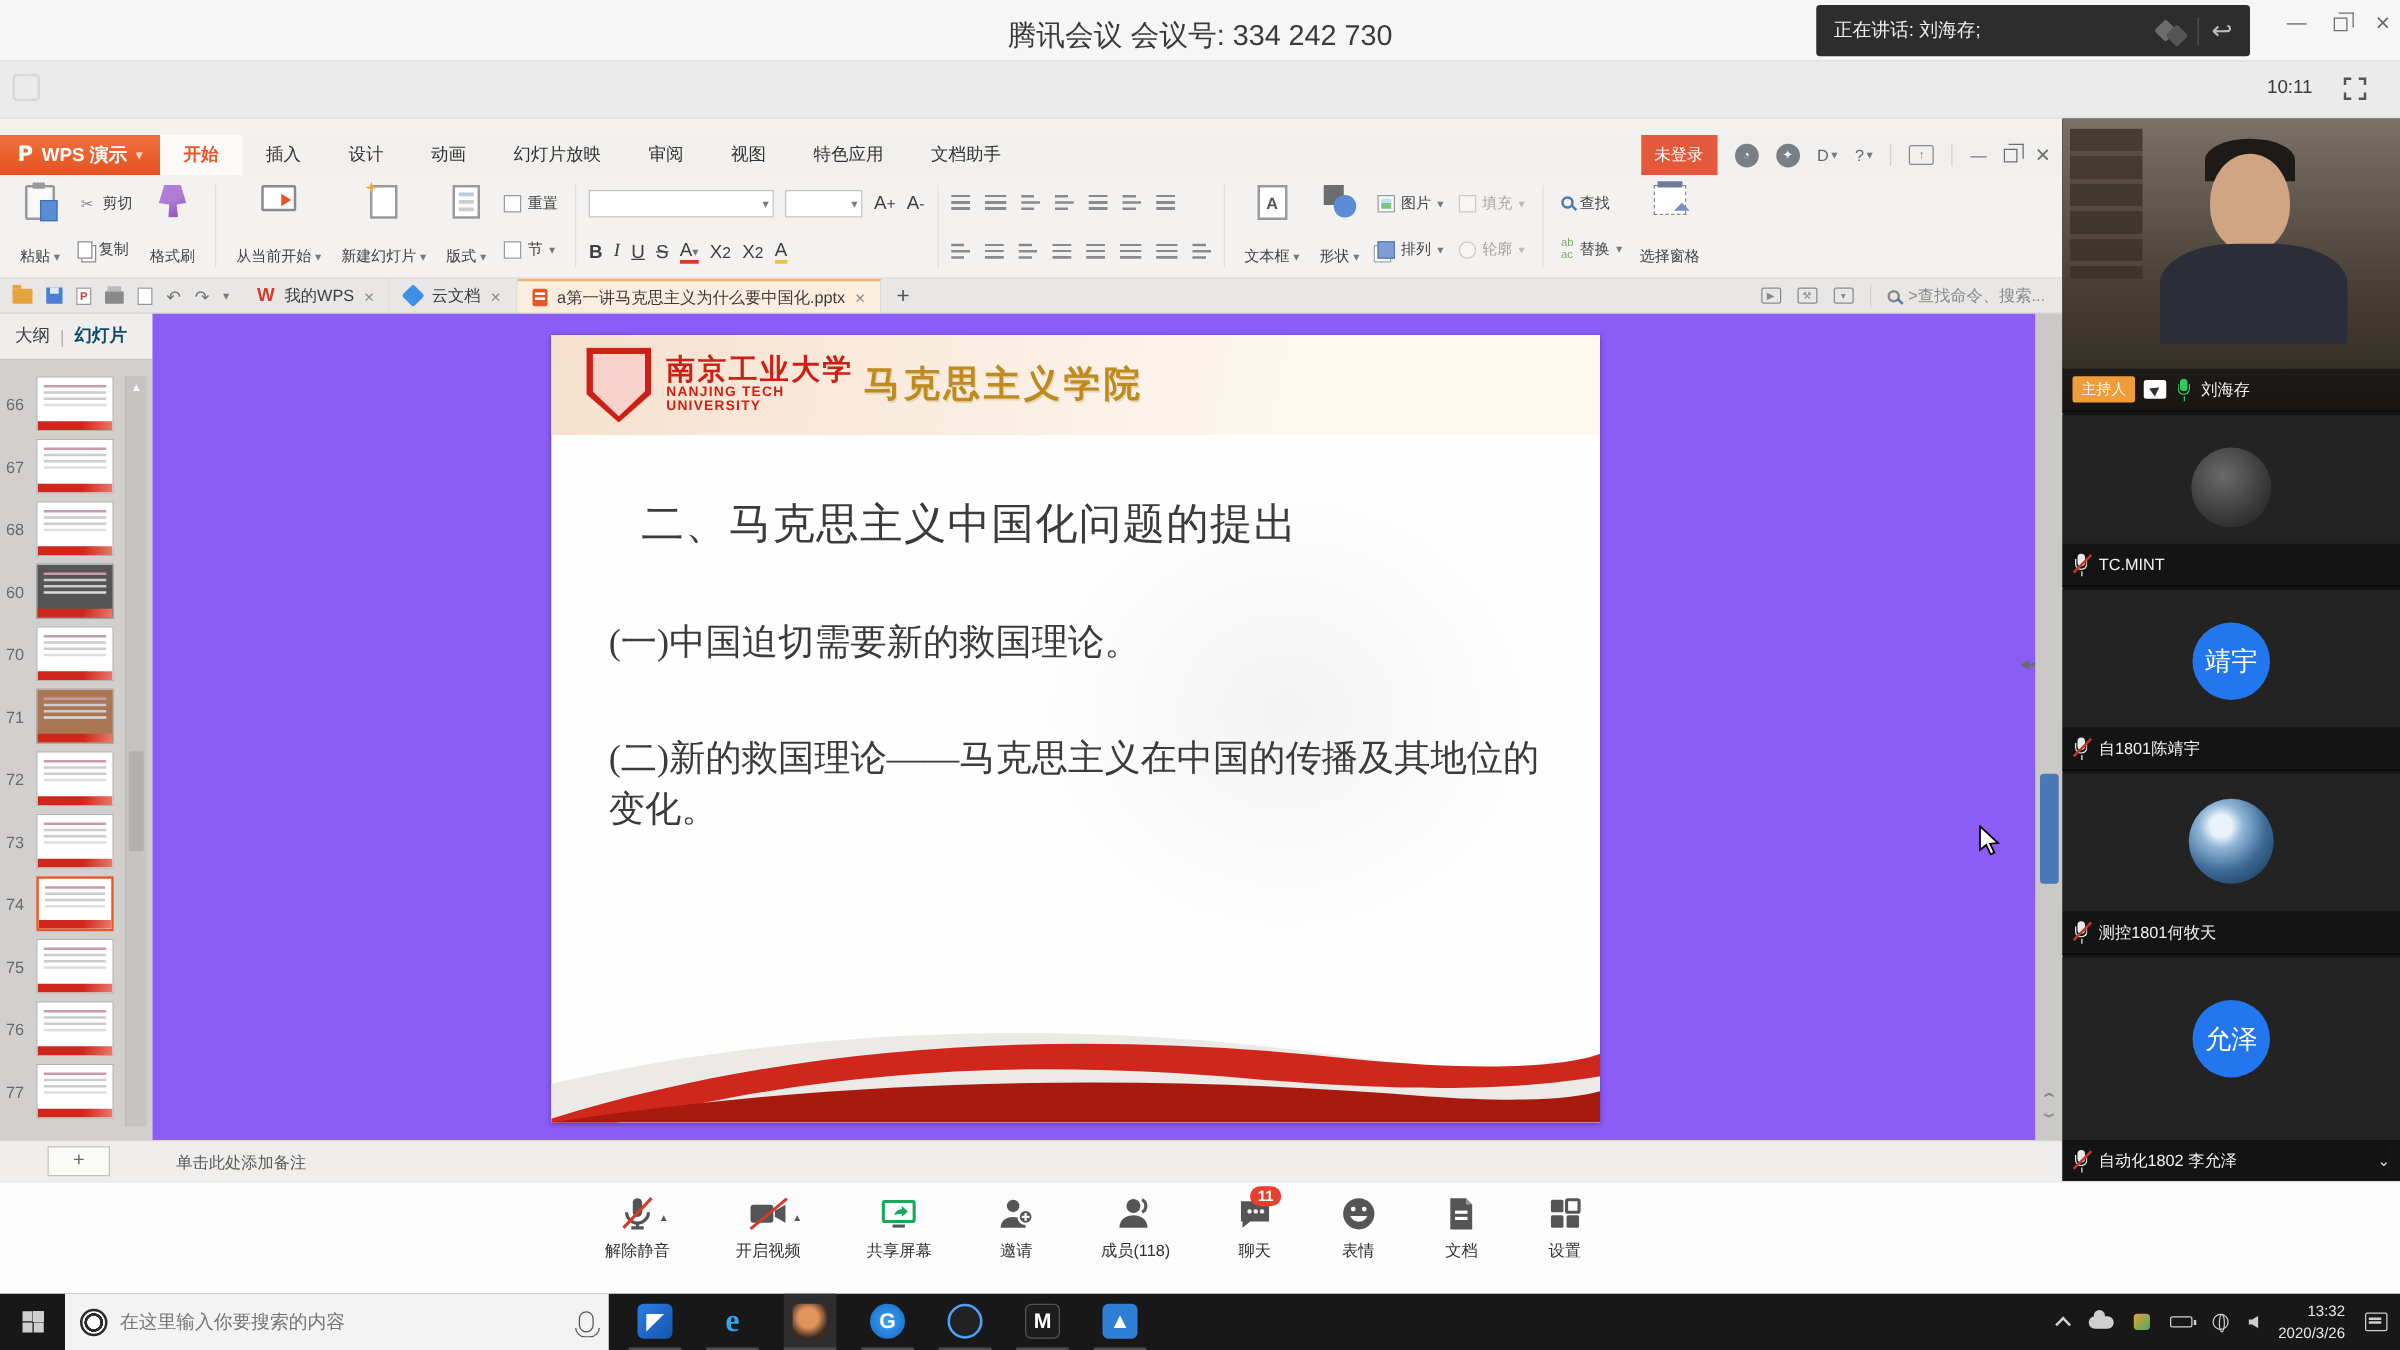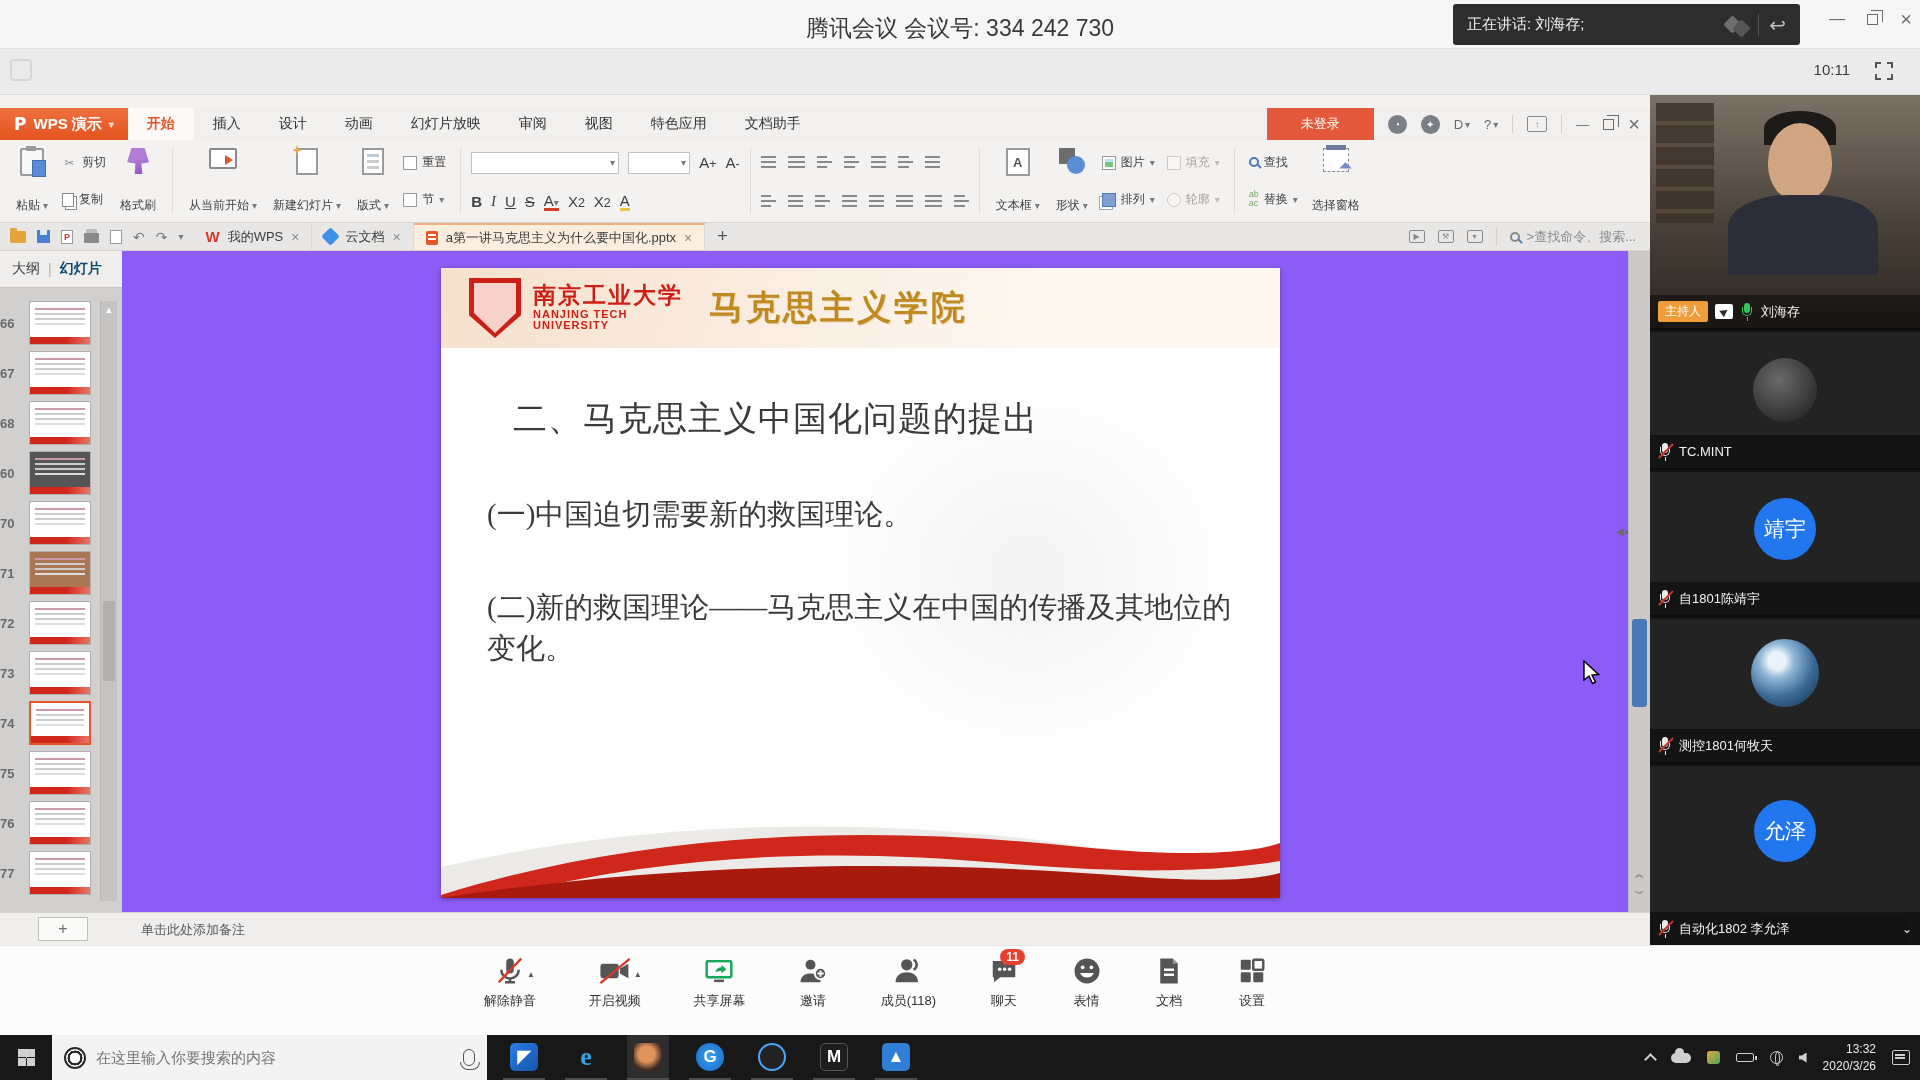--- a/index.html
+++ b/index.html
@@ -28,21 +28,21 @@
 .substrip .fsic{position:absolute;right:26px;top:12px}
 
 
 .wps{position:absolute;left:0;top:95px;width:1650px;height:850px;background:#f4f2f0}
 .rtabs{position:absolute;left:0;top:13px;width:1650px;height:32px;background:#f2f0ee;display:flex;align-items:stretch}
 .appmenu{background:linear-gradient(#f0703f,#e4531f);color:#fff;display:flex;align-items:center;gap:7px;padding:0 14px;font-size:15px;font-weight:bold}
 .appmenu .plogo{font-size:17px;font-weight:bold;font-family:"DejaVu Sans",sans-serif}
 .mtab{display:flex;align-items:center;padding:0 19px;font-size:14px;color:#333}
 .mtab.active{background:#fbfaf9;color:#e4572a;font-weight:bold}
 .rtabs-right{margin-left:auto;display:flex;align-items:center;gap:14px;padding-right:10px}
-.login{background:#e4593b;color:#fff;font-size:13px;display:flex;align-items:center;padding:0 34px;height:32px}
+.login{background:#e4593b;color:#fff;font-size:13px;display:flex;align-items:center;padding:0 11px;height:32px}
 .circ{width:19px;height:19px;border-radius:50%;background:#7a7f85;display:flex;align-items:center;justify-content:center;color:#fff;font-size:10px}
 .gico{color:#66696d;font-size:13px;display:flex;align-items:center;gap:2px}
 .vline{width:1px;height:18px;background:#d3d1cf}
 .boxup{width:20px;height:16px;border:1.5px solid #8a8a8a;border-radius:2px;display:flex;align-items:center;justify-content:center;color:#8a8a8a;font-size:10px}
 
 
 .ribbon{position:absolute;left:0;top:45px;width:1650px;height:83px;background:#f4f2f0;border-bottom:1px solid #d8d6d4;display:flex;align-items:stretch;padding:4px 6px}
 .vsep{width:1px;background:#e0deDC;background:#e0dedc;margin:4px 6px}
 .rgroup{display:flex;align-items:stretch;gap:4px;padding:0 4px}
 .bigbtn{display:flex;flex-direction:column;align-items:center;justify-content:space-between;padding:4px 6px;font-size:12px;color:#424242}
@@ -115,21 +115,21 @@
 
 
 .main{position:absolute;left:0;top:156px;width:1650px;height:661px}
 .panel{position:absolute;left:0;top:0;width:122px;height:661px;background:#d2d0cf}
 .panel-hd{height:37px;background:#f0eeec;border-bottom:1px solid #c9c7c5;display:flex;align-items:center;gap:8px;padding:0 12px;font-size:14px}
 .panel-hd .outline{color:#3f3f3f}
 .panel-hd .div{color:#b5b3b1}
 .panel-hd .slides{color:#0c4a6e;font-weight:bold}
 .thumblist{position:absolute;left:0;top:50px;width:100px;display:flex;flex-direction:column;gap:6px}
 .thumbrow{display:flex;align-items:center;gap:5px;height:44px}
-.thumbrow .num{width:24px;text-align:left;font-size:13px;font-weight:bold;color:#6a6a6a}
+.thumbrow .num{width:24px;text-align:center;font-size:13px;font-weight:normal;color:#6a6a6a}
 .thumb{width:62px;height:44px;background:#fff;border:1px solid #b3b1af;position:relative;overflow:hidden}
 .thumb::before{content:"";position:absolute;left:5px;top:6px;right:5px;height:2px;background:#c9a;box-shadow:0 5px 0 #ccc,0 10px 0 #ccc,0 15px 0 #ddd}
 .thumb::after{content:"";position:absolute;left:0;bottom:0;width:100%;height:7px;background:linear-gradient(100deg,#d0271c 60%,#e87a6a 100%)}
 .thumbrow.sel .thumb{border:2px solid #e4572a}
 .pscroll{position:absolute;left:100px;top:50px;width:17px;height:600px;background:#c6c4c2;border-left:1px solid #b9b7b5}
 .pscroll .up{position:absolute;left:2px;top:4px;width:12px;height:10px;color:#fff;font-size:9px;text-align:center;line-height:10px}
 .pscroll .thumbbar{position:absolute;left:2px;top:300px;width:12px;height:80px;background:#b2b0ae;border-radius:2px}
 
 .canvas{position:absolute;left:122px;top:0;width:1506px;height:661px;background:#8b5cf6}
 .vscroll{position:absolute;left:1628px;top:0;width:22px;height:661px;background:#cbc9c7;border-left:1px solid #bdbbb9}
@@ -138,21 +138,21 @@
 .collapse-arrs{position:absolute;left:1616px;top:275px;color:#6a6a6a;font-size:10px;line-height:11px}
 
 
 .slide{position:absolute;left:319px;top:17px;width:839px;height:630px;background:#fefefe;box-shadow:0 1px 4px rgba(0,0,0,.35)}
 .slide-hd{position:absolute;left:0;top:0;width:100%;height:80px;background:linear-gradient(100deg,#f6e0cd,#fdf7f0 70%);display:flex;align-items:center;padding:0 0 0 28px}
 .shield{width:52px;height:60px;background:#cc1f15;clip-path:polygon(0 0,100% 0,100% 62%,50% 100%,0 62%);position:relative}
 .shield::after{content:"";position:absolute;inset:5px;background:#fdf2ea;clip-path:polygon(0 0,100% 0,100% 60%,50% 100%,0 60%);opacity:.85}
 .uni{margin-left:12px;line-height:1.05}
 .uni .cn{color:#cc1f15;font-size:23px;font-weight:bold;font-family:"Liberation Serif",serif;letter-spacing:2px}
 .uni .en{color:#cc1f15;font-size:11px;font-weight:bold;letter-spacing:1px}
-.college{margin-left:26px;color:#bf8a20;font-size:34px;font-weight:bold;letter-spacing:3px;text-shadow:1px 1px 0 #e8d8bb}
+.college{margin-left:8px;color:#bf8a20;font-size:29px;font-weight:bold;letter-spacing:3px;text-shadow:1px 1px 0 #e8d8bb}
 .slide-body{position:absolute;left:0;top:80px;width:100%;bottom:0;font-family:"Liberation Serif",serif;color:#3b3b3b}
 .s-title{margin:48px 0 0 72px;font-size:34px;letter-spacing:1px}
 .s-p{margin:52px 0 0 46px;width:760px;font-size:29px;line-height:1.42}
 .s-p.p3{margin-top:58px}
 .wave{position:absolute;left:0;bottom:0;width:100%;height:95px}
 .watermark{position:absolute;left:45%;top:18%;width:50%;height:60%;background:radial-gradient(ellipse at center,#ececec 0%,transparent 70%);opacity:.6}
 
 
 .notesbar{position:absolute;left:0;top:817px;width:1650px;height:33px;background:#f0eeec;border-top:1px solid #d5d3d1}
 .addslide{position:absolute;left:38px;top:4px;width:50px;height:24px;border:1px solid #c2c0be;background:#fafaf9;color:#6a6a6a;font-size:16px;display:flex;align-items:center;justify-content:center}

